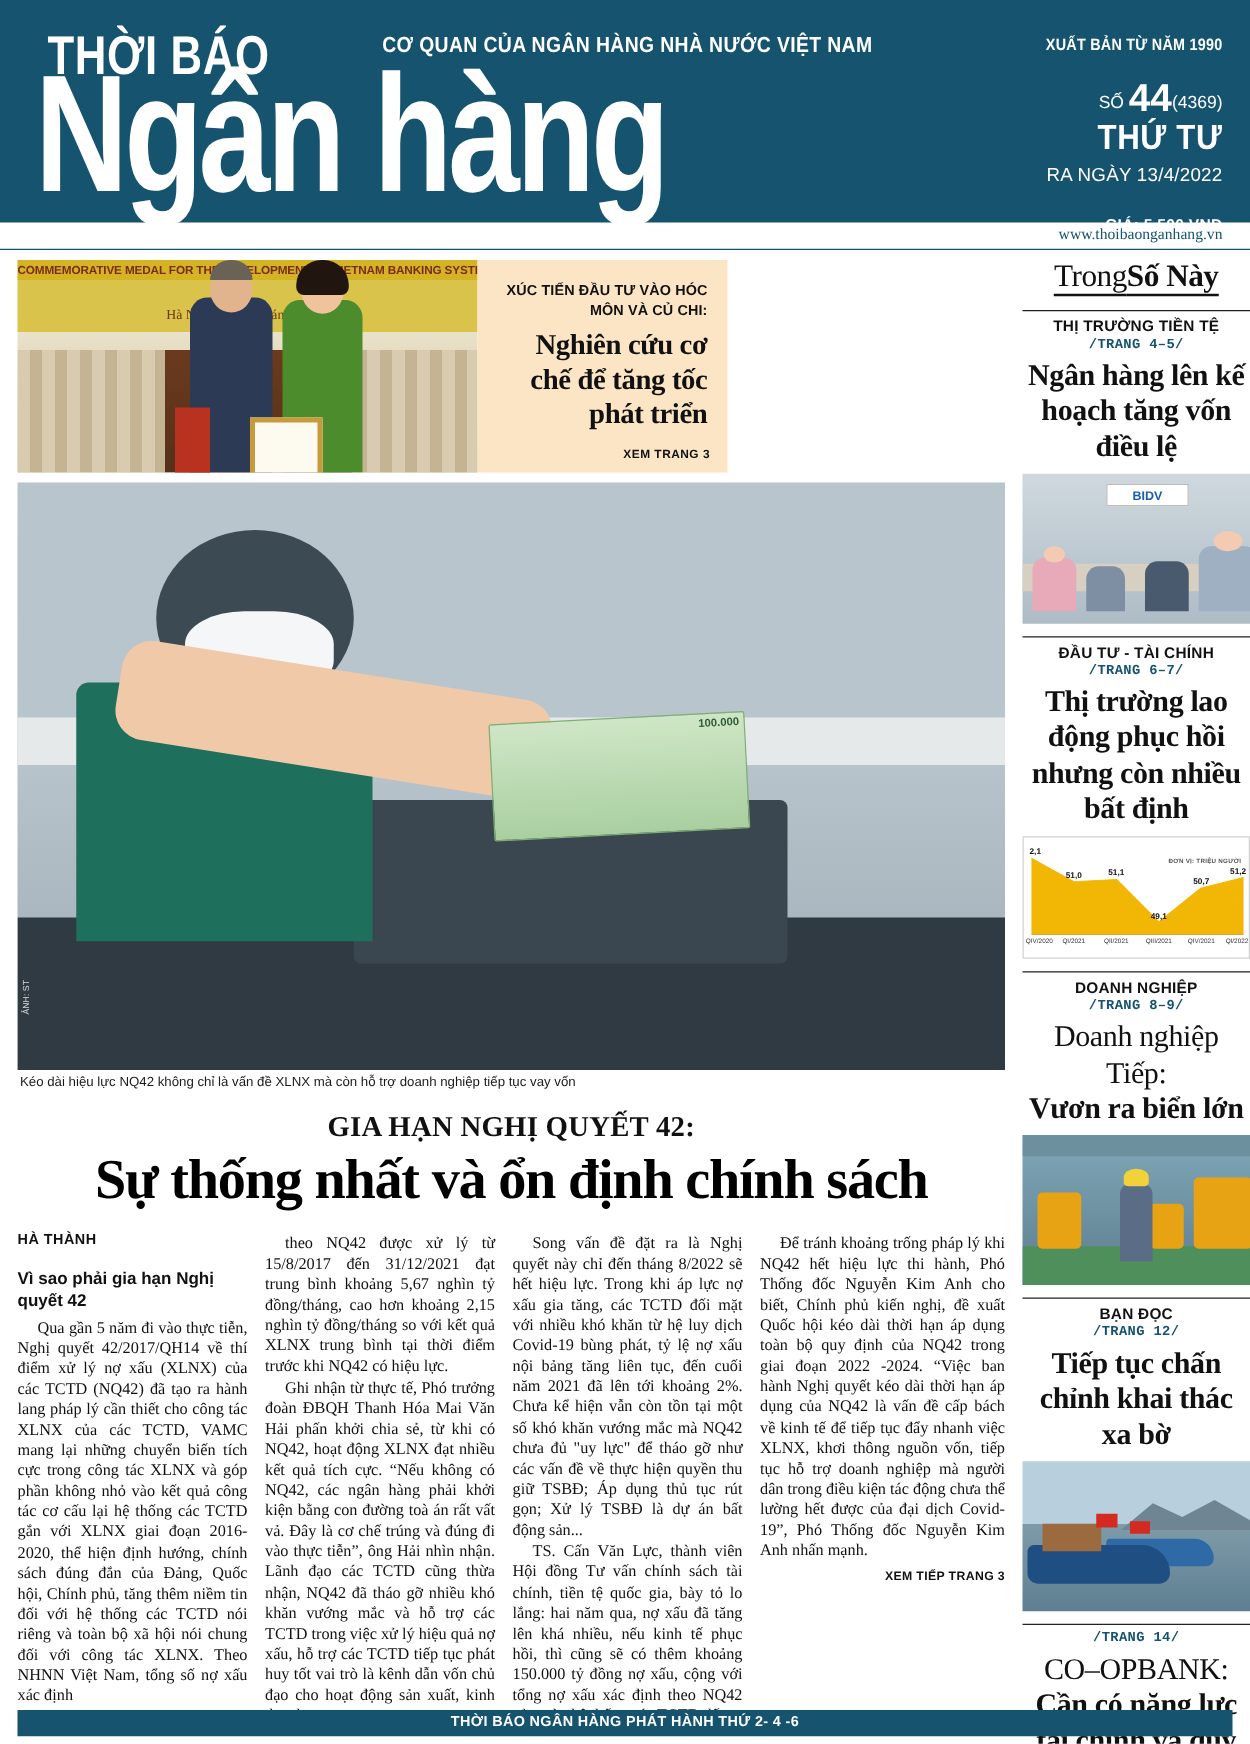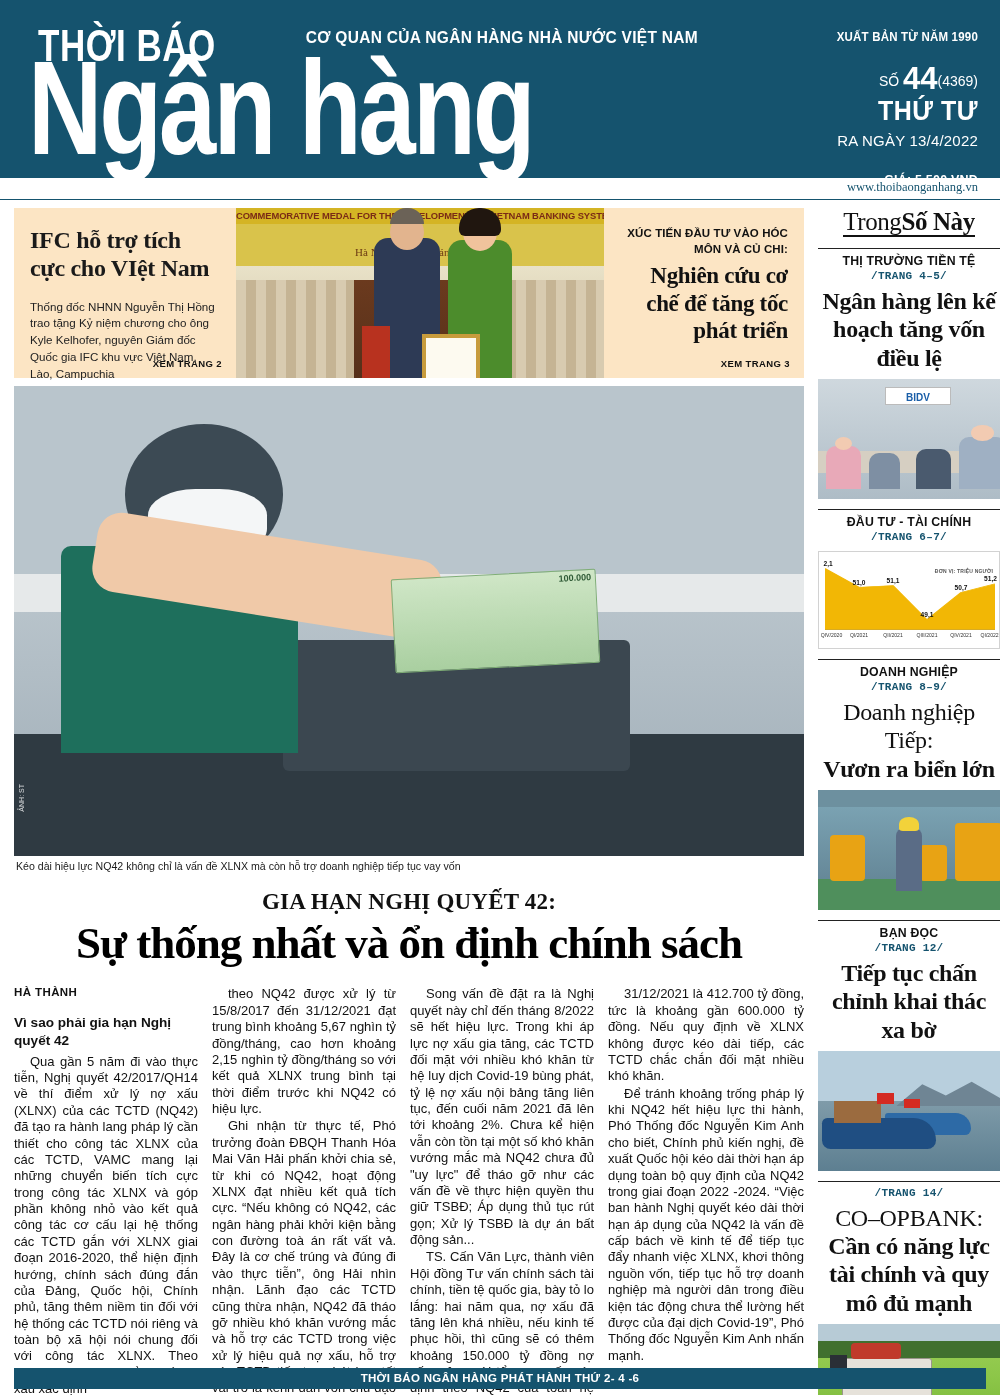--- a/index.html
+++ b/index.html
@@ -327,21 +327,21 @@
   .col.c4 { width: 196px; }
   .byline {
     font-family: "Liberation Sans", sans-serif; font-weight: bold;
     font-size: 11.5px; letter-spacing: 0.4px; color: #111; margin-bottom: 16px;
   }
   .subhead {
     font-family: "Liberation Sans", sans-serif; font-weight: bold;
     font-size: 13.6px; line-height: 1.3; color: #111; margin-bottom: 4px;
   }
   .col p {
-    font-family: Liberation Sans, sans-serif;
+    font-family: Liberation Serif, serif;
     font-size: 13px; line-height: 1.26; text-align: justify;
     text-indent: 16px; color: #111; margin-bottom: 1px;
     hyphens: none;
   }
   .cont {
     text-align: right; font-family: "Liberation Sans", sans-serif;
     font-weight: bold; font-size: 9.8px; letter-spacing: 0.3px;
     margin-top: 8px; color:#111;
   }
 
@@ -429,25 +429,20 @@
 </div>
 
 <div class="url-bar">www.thoibaonganhang.vn</div>
 
 <div class="page">
 
   <div class="left-col">
 
     <div class="teaser">
 
-      <div class="teaser-box teaser-left">
-        <div class="tl-head">IFC hỗ trợ tích cực cho VIệt Nam</div>
-        <div class="tl-sub">Thống đốc NHNN Nguyễn Thị Hồng trao tặng Kỷ niệm chương cho ông Kyle Kelhofer, nguyên Giám đốc Quốc gia IFC khu vực Việt Nam, Lào, Campuchia</div>
-        <div class="see-page">XEM TRANG 2</div>
-      </div>
 
       <div class="teaser-photo photo ph-award">
         <div class="banner">COMMEMORATIVE MEDAL FOR THE DEVELOPMENT OF VIETNAM BANKING SYSTEM</div>
         <div class="subline">Hà Nội, ngày 12 tháng 4 năm</div>
         <div class="curtain"></div>
         <div class="door"></div>
         <div class="man"></div>
         <div class="woman"></div>
         <div class="redfolder"></div>
         <div class="frame"></div>
@@ -491,21 +486,20 @@
         <p>theo NQ42 được xử lý từ 15/8/2017 đến 31/12/2021 đạt trung bình khoảng 5,67 nghìn tỷ đồng/tháng, cao hơn khoảng 2,15 nghìn tỷ đồng/tháng so với kết quả XLNX trung bình tại thời điểm trước khi NQ42 có hiệu lực.</p>
         <p>Ghi nhận từ thực tế, Phó trưởng đoàn ĐBQH Thanh Hóa Mai Văn Hải phấn khởi chia sẻ, từ khi có NQ42, hoạt động XLNX đạt nhiều kết quả tích cực. “Nếu không có NQ42, các ngân hàng phải khởi kiện bằng con đường toà án rất vất vả. Đây là cơ chế trúng và đúng đi vào thực tiễn”, ông Hải nhìn nhận. Lãnh đạo các TCTD cũng thừa nhận, NQ42 đã tháo gỡ nhiều khó khăn vướng mắc và hỗ trợ các TCTD trong việc xử lý hiệu quả nợ xấu, hỗ trợ các TCTD tiếp tục phát huy tốt vai trò là kênh dẫn vốn chủ đạo cho hoạt động sản xuất, kinh doanh.</p>
       </div>
 
       <div class="col c3">
         <p>Song vấn đề đặt ra là Nghị quyết này chỉ đến tháng 8/2022 sẽ hết hiệu lực. Trong khi áp lực nợ xấu gia tăng, các TCTD đối mặt với nhiều khó khăn từ hệ luy dịch Covid-19 bùng phát, tỷ lệ nợ xấu nội bảng tăng liên tục, đến cuối năm 2021 đã lên tới khoảng 2%. Chưa kể hiện vẫn còn tồn tại một số khó khăn vướng mắc mà NQ42 chưa đủ "uy lực" để tháo gỡ như các vấn đề về thực hiện quyền thu giữ TSBĐ; Áp dụng thủ tục rút gọn; Xử lý TSBĐ là dự án bất động sản...</p>
         <p>TS. Cấn Văn Lực, thành viên Hội đồng Tư vấn chính sách tài chính, tiền tệ quốc gia, bày tỏ lo lắng: hai năm qua, nợ xấu đã tăng lên khá nhiều, nếu kinh tế phục hồi, thì cũng sẽ có thêm khoảng 150.000 tỷ đồng nợ xấu, cộng với tổng nợ xấu xác định theo NQ42 của toàn hệ thống các TCTD đến</p>
       </div>
 
       <div class="col c4">
-        <p>31/12/2021 là 412.700 tỷ đồng, tức là khoảng gần 600.000 tỷ đồng. Nếu quy định về XLNX không được kéo dài tiếp, các TCTD chắc chắn đối mặt nhiều khó khăn.</p>
         <p>Để tránh khoảng trống pháp lý khi NQ42 hết hiệu lực thi hành, Phó Thống đốc Nguyễn Kim Anh cho biết, Chính phủ kiến nghị, đề xuất Quốc hội kéo dài thời hạn áp dụng toàn bộ quy định của NQ42 trong giai đoạn 2022 -2024. “Việc ban hành Nghị quyết kéo dài thời hạn áp dụng của NQ42 là vấn đề cấp bách về kinh tế để tiếp tục đẩy nhanh việc XLNX, khơi thông nguồn vốn, tiếp tục hỗ trợ doanh nghiệp mà người dân trong điều kiện tác động chưa thể lường hết được của đại dịch Covid-19”, Phó Thống đốc Nguyễn Kim Anh nhấn mạnh.</p>
         <div class="cont">XEM TIẾP TRANG 3</div>
       </div>
 
     </div>
   </div>
 
   <div class="right-col">
 
     <div class="sb-title">
@@ -524,20 +518,21 @@
         <div class="p2"></div>
         <div class="p3"></div>
         <div class="p4"></div>
       </div>
     </div>
 
     <div class="sb-block">
       <div class="sb-rule"></div>
       <div class="sb-cat">ĐẦU TƯ - TÀI CHÍNH</div>
       <div class="sb-page">/TRANG 6–7/</div>
+      <div class="sb-head">Thị trường lao động phục hồi nhưng còn nhiều bất định</div>
 
       <div class="sb-chart">
         <div class="unit">ĐƠN VỊ: TRIỆU NGƯỜI</div>
         <div class="chart-plot">
           <svg id="chart-svg" viewBox="0 0 100 100" preserveAspectRatio="none">
               <polygon points="0,100 0.00,12.20 20.00,39.02 40.00,36.59 60.00,85.37 80.00,46.34 100.00,34.15 100,100" fill="#f2b705"></polygon>
               <polyline points="0.00,12.20 20.00,39.02 40.00,36.59 60.00,85.37 80.00,46.34 100.00,34.15" fill="none" stroke="#f2b705" stroke-width="1"></polyline>
               <line x1="0" y1="100" x2="100" y2="100" stroke="#888" stroke-width="0.7"></line>
             </svg>
         </div>

